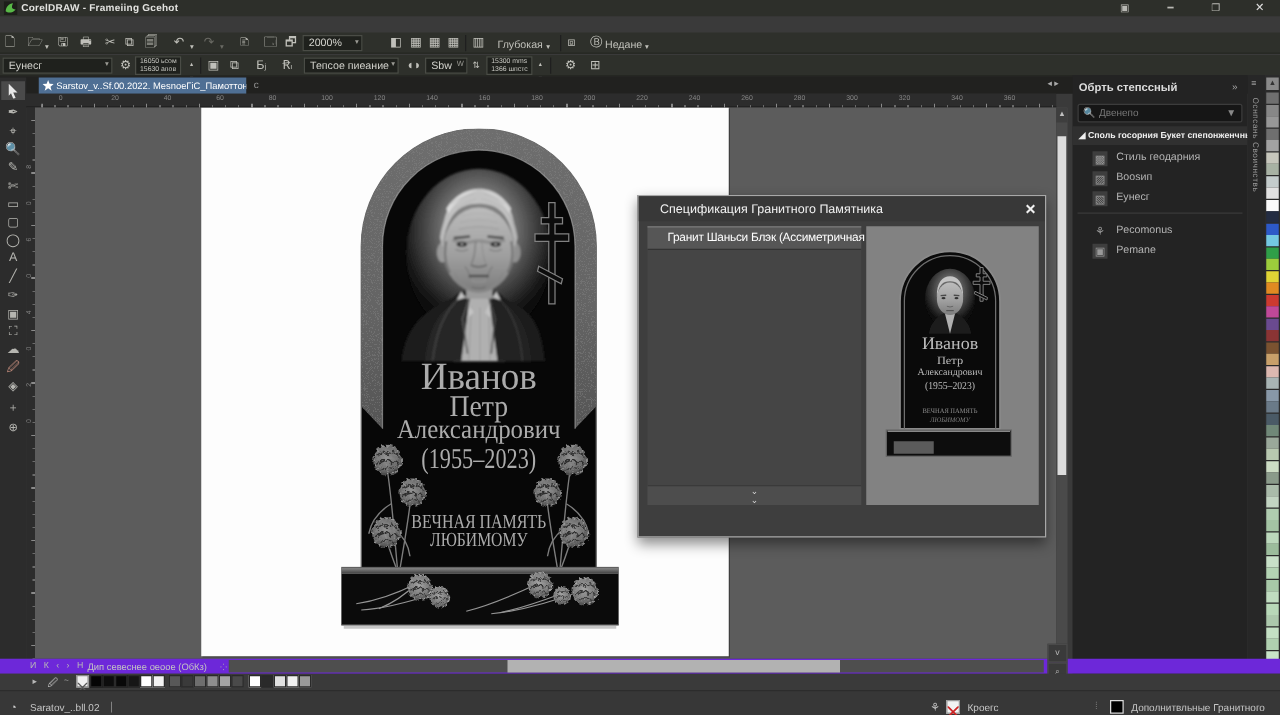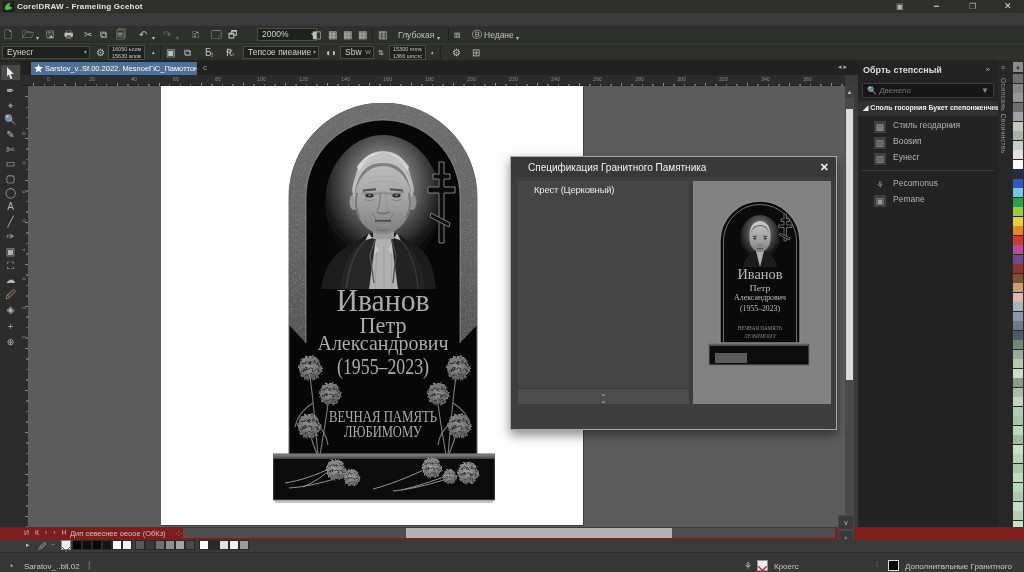--- a/index.html
+++ b/index.html
@@ -27,21 +27,21 @@
   #canvas { left:28px; top:86px; width:817px; height:441px; background:#5c5c5c; overflow:hidden; }
   #page { position:absolute; left:133px; top:0px; width:422px; height:439px; background:#fdfdfd; box-shadow:1px 1px 0 rgba(40,40,40,.55); }
 
   
   #vscroll { left:845px; top:86px; width:9px; height:441px; background:#4a4a4a; }
   #docker { left:858px; top:60px; width:140px; height:485px; background:#232323; }
   #tabstrip { left:998px; top:60px; width:14px; height:485px; background:#272727; }
   #palette { left:1012px; top:60px; width:12px; height:485px; background:#2b2b2b; }
 
   
-  #navrow { left:0; top:527px; width:1024px; height:12px; background:#7f1d1d; }
+  #navrow { left:0; top:527px; width:1024px; height:12px; background:#6d28d9; }
   #swatchrow { left:0; top:539px; width:1024px; height:13px; background:#3a3a3a; }
   #statusbar { left:0; top:552px; width:1024px; height:20px; background:#373737; border-top:1px solid #2c2c2c; }
 
   .icon { position:absolute; color:#b9b9b4; font-size:10px; line-height:10px; }
   .sep { position:absolute; width:1px; background:#1f1f1f; }
   .tbico { position:absolute; top:3px; color:#c0c0ba; font-size:10px; line-height:11px; }
   .tbico.dim { color:#6a6a64; }
   .tblbl { position:absolute; top:4px; color:#c0c0ba; font-size:8.5px; }
   .field { position:absolute; background:#1f211d; border:1px solid #4a4c46; color:#d2d2cc; font-size:8.5px; line-height:11px; white-space:nowrap; overflow:hidden; }
   .field .dd { position:absolute; right:2px; top:0; font-size:6px; color:#9a9a94; }
@@ -81,21 +81,21 @@
     <span class="tbico" style="left:84px">✂</span>
     <span class="tbico" style="left:100px">⧉</span>
     <span class="tbico" style="left:116px">🗐</span>
     <span class="tbico" style="left:139px">↶</span>
       <span class="tbico" style="left:152px;font-size:6px;top:7px">▾</span>
     <span class="tbico dim" style="left:163px">↷</span>
       <span class="tbico dim" style="left:176px;font-size:6px;top:7px">▾</span>
     <span class="tbico" style="left:192px">🗈</span>
     <span class="tbico" style="left:211px">🗔</span>
     <span class="tbico" style="left:228px">🗗</span>
-    <div class="field" style="left:257px;top:2px;width:60px;height:13px"><span style="margin-left:4px">2000%</span><span class="dd">▾</span></div>
+    <div class="field" style="left:242px;top:2px;width:48px;height:13px"><span style="margin-left:4px">2000%</span><span class="dd">▾</span></div>
     <span class="tbico" style="left:312px">◧</span>
     <span class="tbico" style="left:328px">▦</span>
     <span class="tbico" style="left:343px">▦</span>
     <span class="tbico" style="left:358px">▦</span>
     <span class="sep" style="left:372px;top:2px;height:13px"></span>
     <span class="tbico" style="left:378px">▥</span>
     <span class="tblbl" style="left:398px">Глубокая</span>
       <span class="tbico" style="left:437px;font-size:6px;top:7px">▾</span>
     <span class="sep" style="left:448px;top:2px;height:13px"></span>
     <span class="tbico" style="left:454px">⧈</span>
@@ -483,21 +483,21 @@
     <span style="position:absolute;left:774px;top:9px;font-size:8px;color:#c6c6c6">Кроегс</span>
     <span style="position:absolute;left:876px;top:7px;font-size:8px;color:#777">⁞</span>
     <div style="position:absolute;left:888px;top:7px;width:11px;height:11px;background:#000;border:1px solid #ddd"></div>
     <span style="position:absolute;left:905px;top:9px;font-size:8px;color:#c6c6c6">Дополнитвльные Гранитного</span>
   </div>
   <div class="abs" id="dialog">
     <div style="position:absolute;left:0;top:0;width:100%;height:20px;background:#383838"></div>
     <div id="dlgtitle">Спецификация Гранитного Памятника</div>
     <span style="position:absolute;right:7px;top:4px;font-size:11px;color:#f0f0f0;font-weight:bold">✕</span>
     <div id="dlglist">
-      <div class="li">Крест (Церковный)</div>
+      <div class="li sel">Гранит Шаньси Блэк (Ассиметричная</div>
       <div id="listfoot">⌄<br>⌄</div>
     </div>
     <div id="dlgprev">
       <svg style="position:absolute;left:14px;top:18px" width="104" height="170" viewBox="0 0 104 170">
         <path d="M13,144 L13,42 A40 40 0 0 1 93,42 L93,144 Z" fill="#0a0a0a" stroke="#8a8a8a" stroke-width="1.4"></path>
         <path d="M16.5,144 L16.5,42 A36.5 36.5 0 0 1 89.5,42 L89.5,144" fill="none" stroke="#6f6f6f" stroke-width="1"></path>
         <g filter="url(#soft2)">
           <ellipse cx="53" cy="40" rx="20" ry="24" fill="url(#halo)" opacity=".8"></ellipse>
           <path d="M36,68 C38,58 44,53 50,51 L56,51 C62,53 68,58 70,68 Z" fill="#1e1e1e"></path>
           <path d="M49,52 L53,68 L57,52 Z" fill="#b0b0b0"></path>

